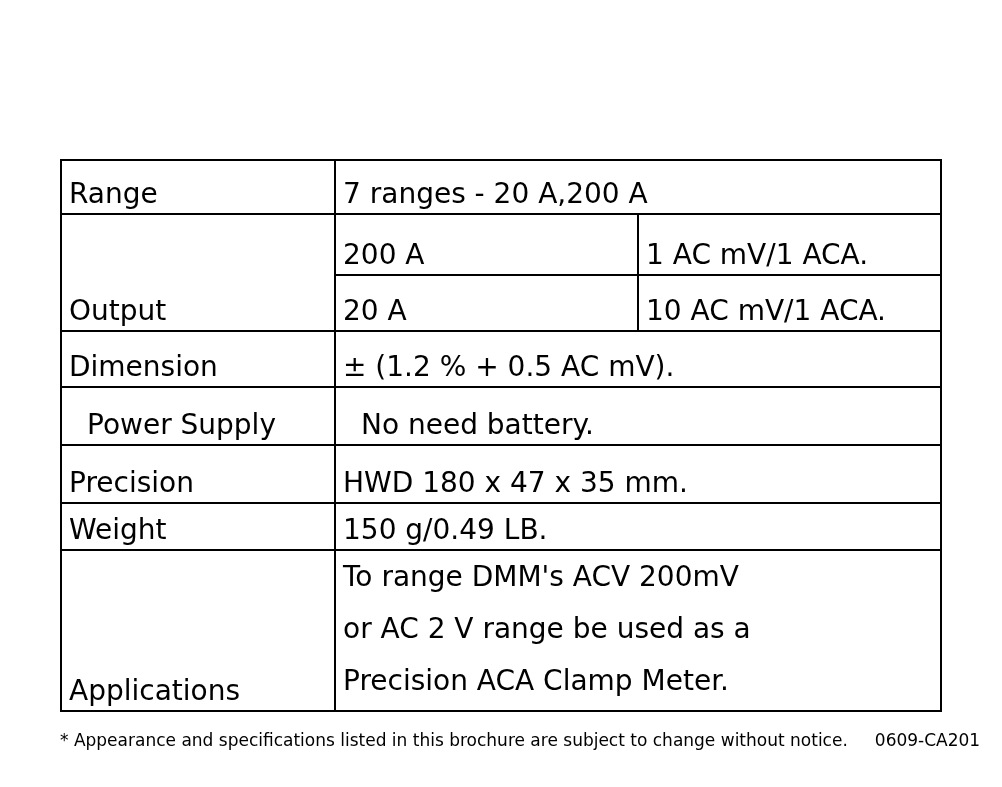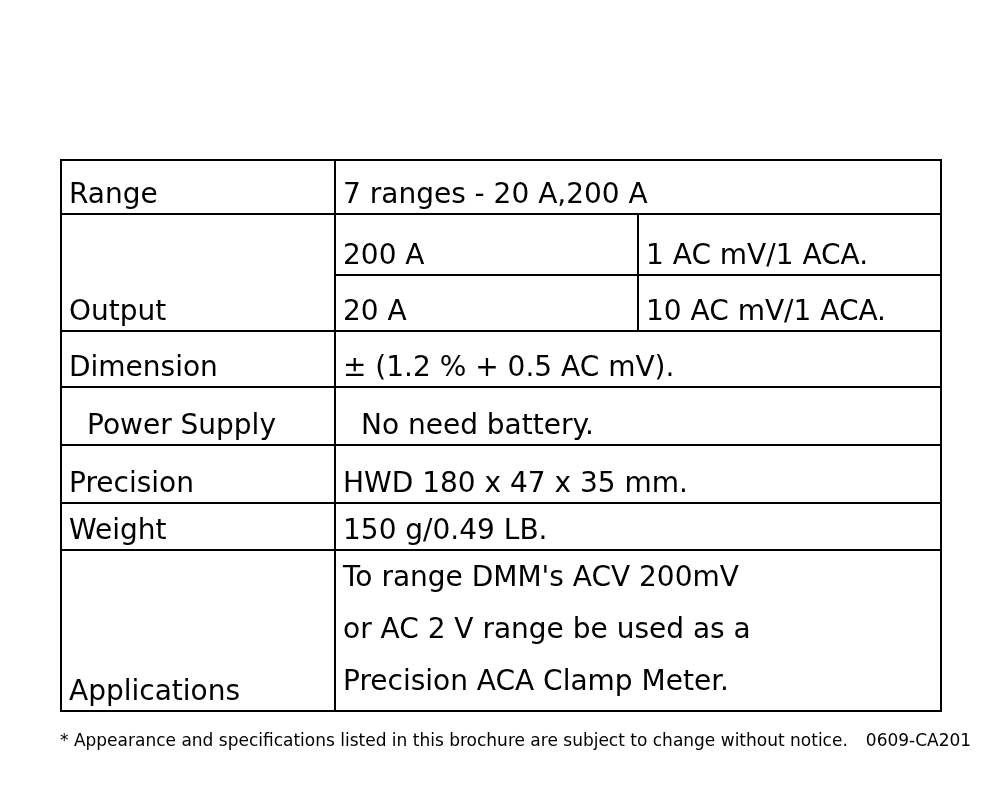--- a/index.html
+++ b/index.html
@@ -91,21 +91,21 @@
   .footnote {
     position: absolute;
     left: 60px;
     top: 729px;
     width: 890px;
     font-size: 17px;
     line-height: 22px;
     white-space: nowrap;
   }
   .footnote .code {
-    margin-left: 18px;
+    margin-left: 27px;
   }
 </style>
 </head>
 <body>
 
 <div class="heading">
 </div>
 
 <div class="spec-table-wrap">
   <table class="spec-table">

